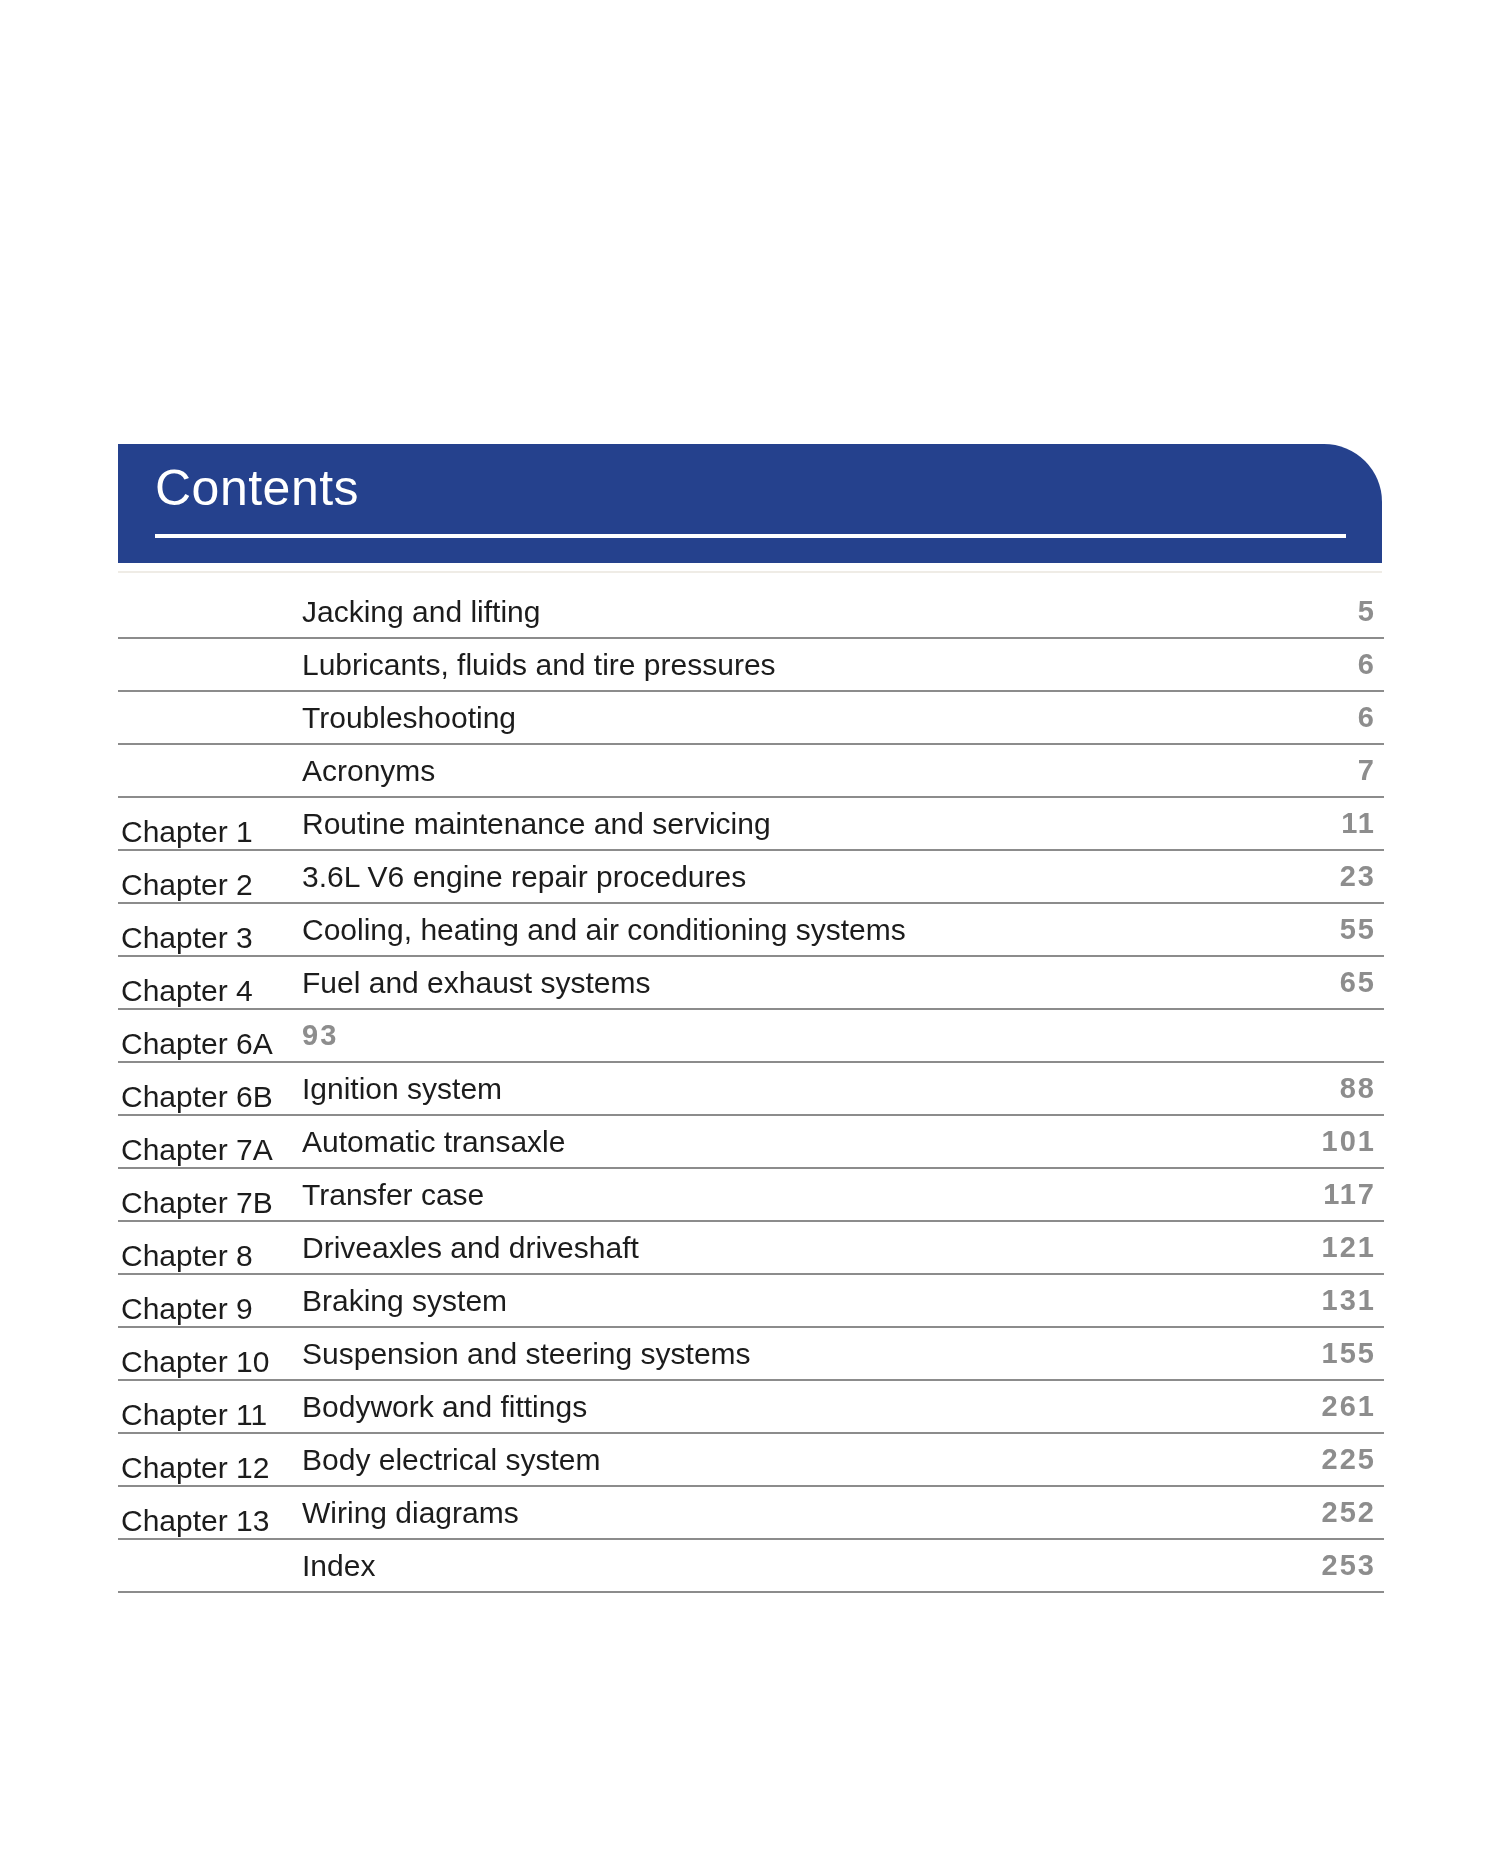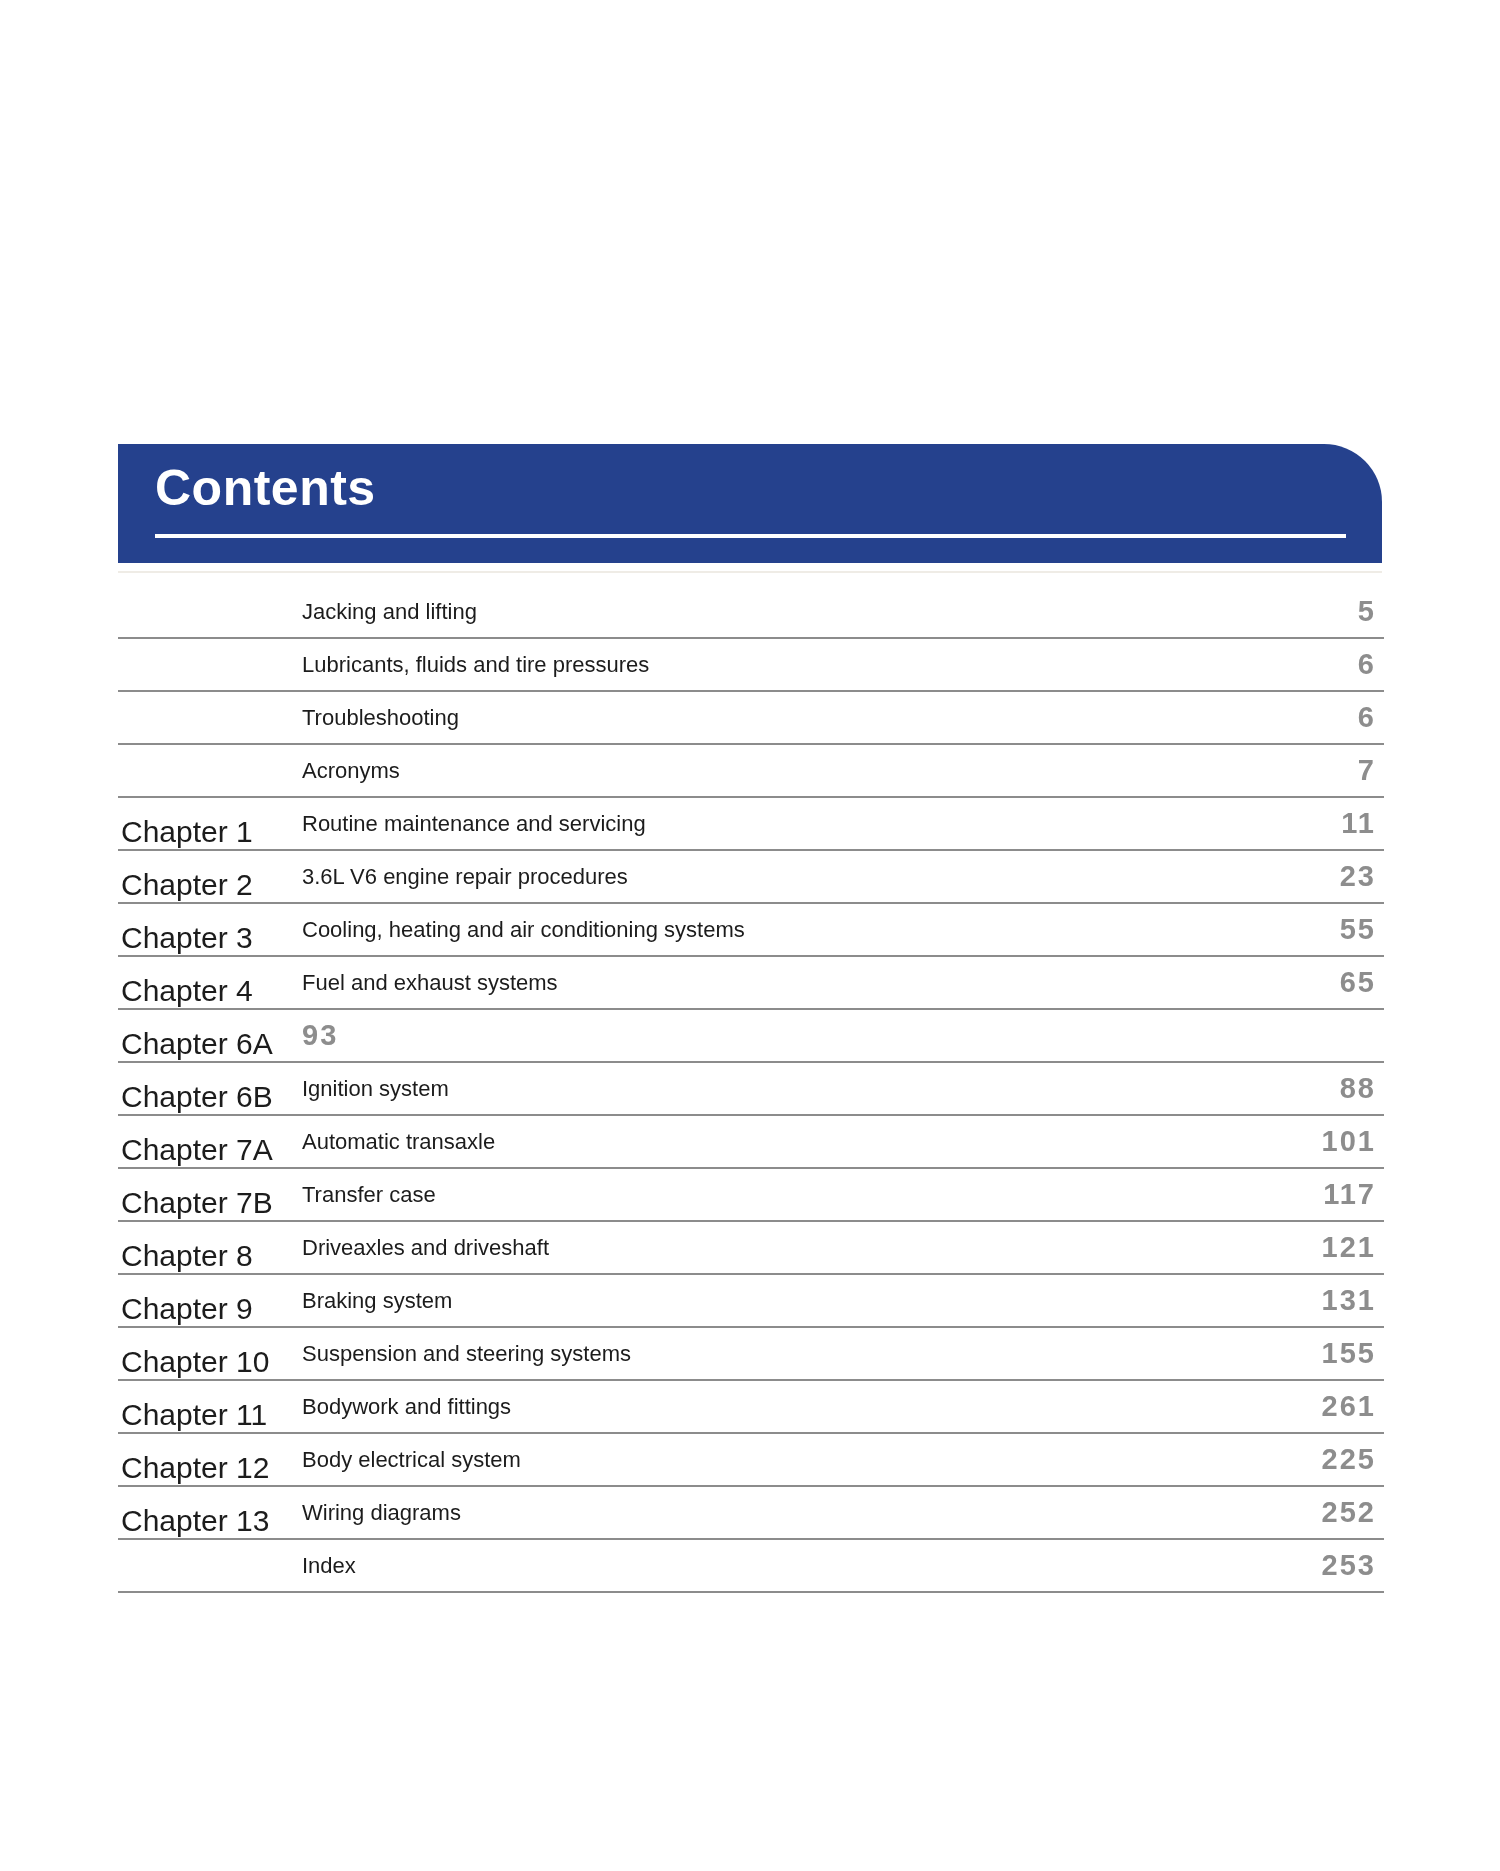--- a/index.html
+++ b/index.html
@@ -21,21 +21,21 @@
     height: 119px;
     background: #25418d;
     border-radius: 0 58px 0 0;
   }
   .banner-title {
     position: absolute;
     left: 37px;
     top: 19px;
     font-size: 50px;
     line-height: 1.0;
-    font-weight: 700;
+    font-weight: 400;
     color: #ffffff;
     letter-spacing: 0.5px;
   }
   .banner-underline {
     position: absolute;
     left: 37px;
     bottom: 25px;
     width: 1191px;
     height: 4px;
     background: #ffffff;
@@ -68,21 +68,21 @@
     width: 184px;
     flex: 0 0 184px;
     padding-left: 3px;
     font-size: 30px;
     color: #1c1c1c;
     white-space: nowrap;
     margin-top: 16px;
   }
   .toc-title {
     flex: 1 1 auto;
-    font-size: 22px;
+    font-size: 30px;
     color: #1c1c1c;
     white-space: nowrap;
     overflow: hidden;
   }
   .toc-page {
     flex: 0 0 auto;
     font-size: 29px;
     font-weight: 700;
     color: #8d8d8d;
     letter-spacing: 2px;

